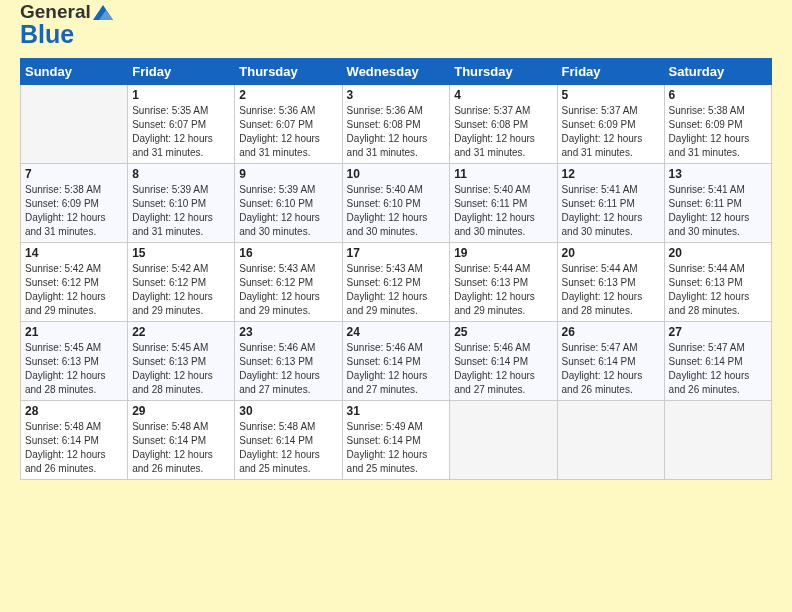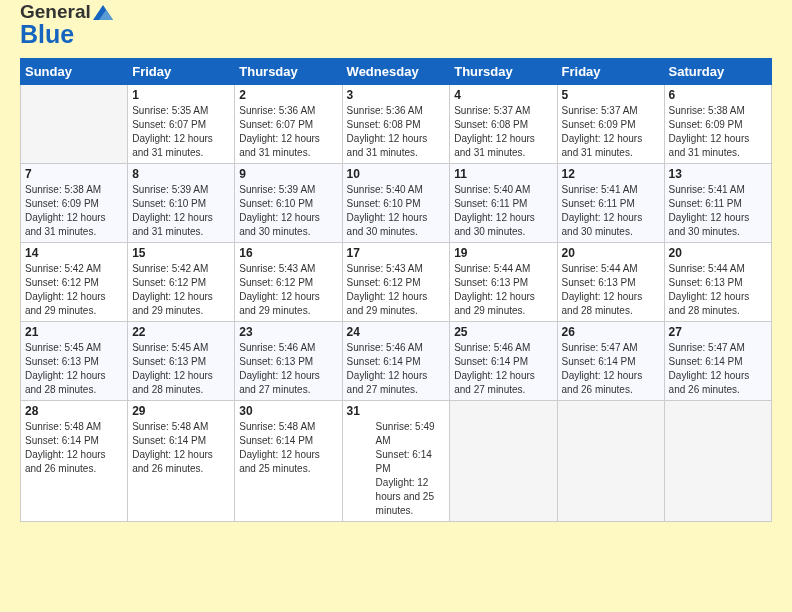--- a/index.html
+++ b/index.html
@@ -295,21 +295,21 @@
 Daylight: 12 hours and 26 minutes.</div>
           </td>
           <td>
             <div class="day-number">30</div>
             <div class="day-info" style="white-space: pre-line;">Sunrise: 5:48 AM
 Sunset: 6:14 PM
 Daylight: 12 hours and 25 minutes.</div>
           </td>
           <td>
             <div class="day-number">31</div>
-            <div class="day-info" style="white-space: pre-line; margin-left: 29px;">Sunrise: 5:49 AM
+            <div class="day-info" style="white-space: pre-line;">Sunrise: 5:49 AM
 Sunset: 6:14 PM
 Daylight: 12 hours and 25 minutes.</div>
           </td>
           <td class="empty-cell"></td>
           <td class="empty-cell"></td>
           <td class="empty-cell"></td>
         </tr>
       </tbody>
   </table>
 </div>

